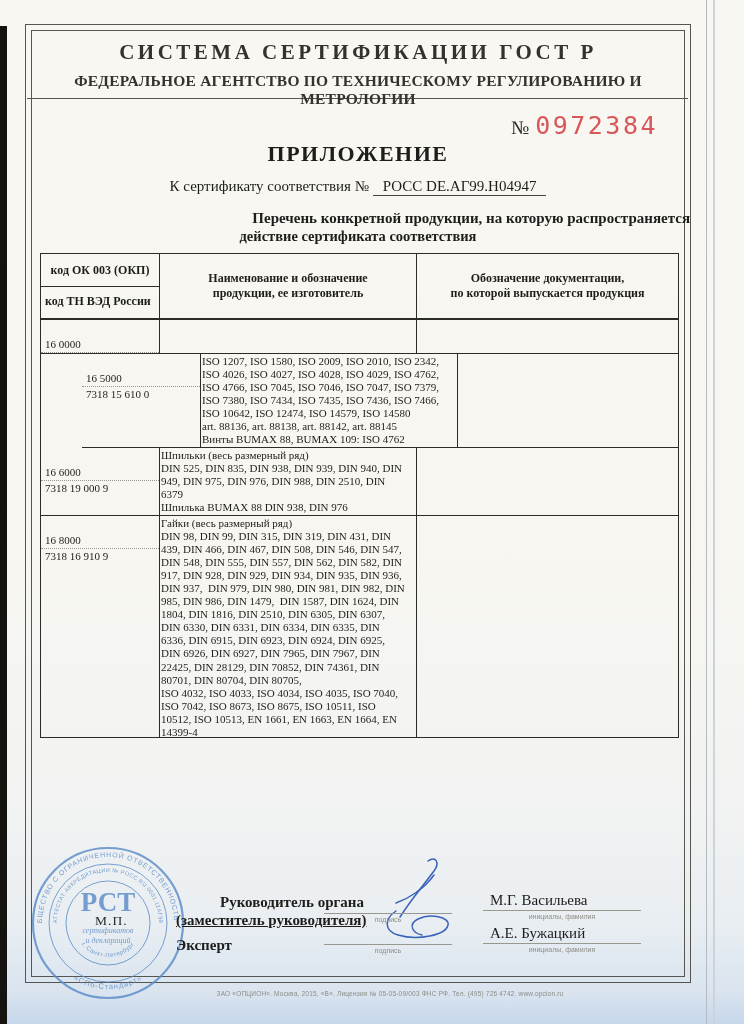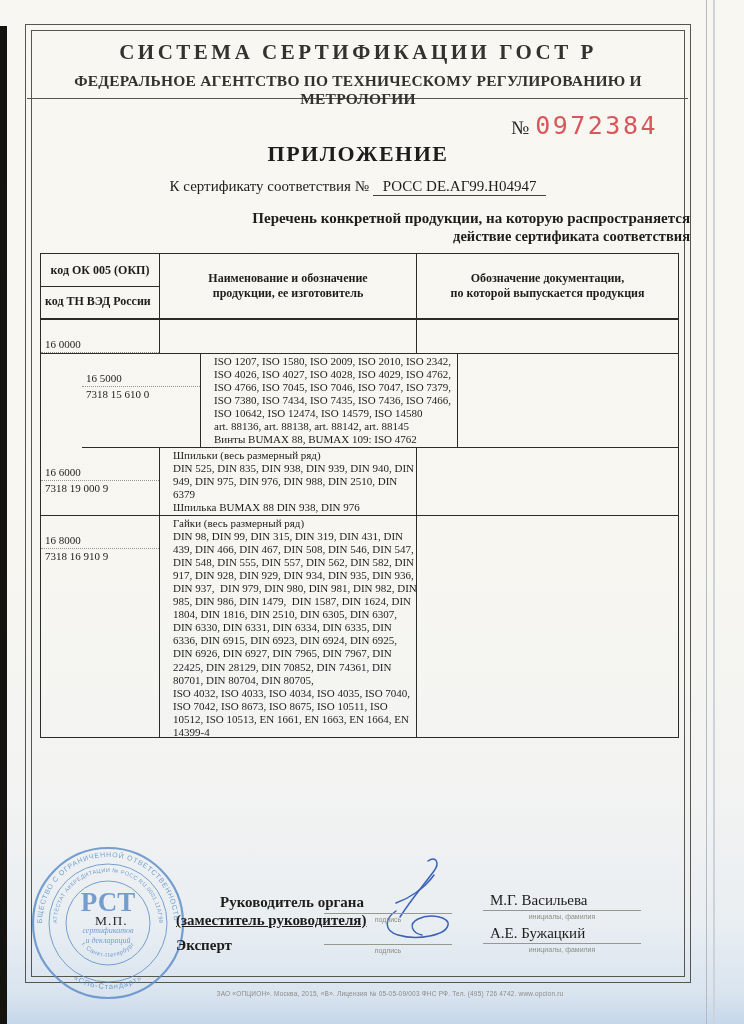--- a/index.html
+++ b/index.html
@@ -23,41 +23,41 @@
   
   .serial{position:absolute;top:111px;right:86px;white-space:nowrap;}
   .serial .prefix{font-size:19px;color:#2a2a28;margin-right:6px;}
   .serial .num{font-family:"DejaVu Sans Mono", monospace;font-size:25px;letter-spacing:2.5px;color:#d9565a;}
   
   .appendix-title{position:absolute;left:26px;top:141px;width:664px;text-align:center;
                   font-weight:bold;font-size:22px;letter-spacing:1.5px;}
   .cert-line{position:absolute;left:26px;top:178px;width:664px;text-align:center;font-size:15px;}
   .cert-line .cert-number{border-bottom:1px solid #44433f;padding:0 10px 1px 10px;}
   .subtitle-1{position:absolute;left:26px;top:210px;width:664px;text-align:right;font-weight:bold;font-size:15px;}
-  .subtitle-2{position:absolute;left:26px;top:228px;width:664px;text-align:right;font-weight:bold;font-size:14.5px;}
+  .subtitle-2{position:absolute;left:26px;top:228px;width:664px;text-align:center;font-weight:bold;font-size:14.5px;}
   
   .cert-table{position:absolute;left:40px;top:253px;width:639px;border:1.8px solid #2b2b27;box-sizing:border-box;}
   .t-row{display:grid;grid-template-columns:118px 257px 1fr;}
   .t-cell{border-left:1px solid #2b2b27;box-sizing:border-box;overflow:hidden;}
   .t-cell:first-child{border-left:none;}
   .t-head{height:64px;border-bottom:2px solid #2b2b27;}
   .t-head .hc1-top{height:33px;border-bottom:1px solid #2b2b27;display:flex;align-items:center;
                    justify-content:center;font-weight:bold;font-size:12px;box-sizing:border-box;}
   .t-head .hc1-bot{height:29px;display:flex;align-items:center;justify-content:flex-start;
                    padding-left:4px;font-weight:bold;font-size:12px;}
   .t-head .hc-center{display:flex;align-items:center;justify-content:center;height:100%;
                      font-weight:bold;font-size:12px;text-align:center;white-space:pre-line;line-height:15px;}
   .row-1{height:33px;border-bottom:1px solid #2b2b27;}
   .row-2{height:93px;border-bottom:1px solid #2b2b27;margin-left:41px;}
   .row-3{height:67px;border-bottom:1px solid #2b2b27;}
   .row-4{height:221px;}
   .code-okp{font-size:11px;line-height:13px;padding:18px 4px 1px 4px;border-bottom:1px dotted #96968c;
             width:100%;box-sizing:border-box;}
   .code-tnved{font-size:11px;line-height:13px;padding:1px 4px;}
-  .name-cell{font-size:11px;line-height:13.05px;padding:1px 13px;white-space:pre;}
+  .name-cell{font-size:11px;line-height:13.05px;padding:1px 1px;white-space:pre;}
   
   .stamp-svg{position:absolute;left:28px;top:843px;opacity:0.82;}
   .mp-mark{position:absolute;left:95px;top:913px;font-size:13.5px;color:#2b2b28;letter-spacing:1px;}
   
   .role-1a{position:absolute;left:176px;top:894px;font-weight:bold;font-size:15px;margin-left:44px;}
   .role-1b{position:absolute;left:176px;top:912px;font-weight:bold;font-size:15px;text-decoration:underline;}
   .role-2{position:absolute;left:176px;top:937px;font-weight:bold;font-size:15px;}
   .sig-line{position:absolute;width:128px;border-bottom:1px solid #98988e;height:0;}
   .sig-line.l1{left:324px;top:913px;}
   .sig-line.l2{left:324px;top:944px;}
@@ -104,21 +104,21 @@
   <div class="cert-line">
     <span>К сертификату соответствия №</span>
     <span class="cert-number">РОСС DE.АГ99.Н04947</span>
   </div>
   <div class="subtitle-1">Перечень конкретной продукции,  на которую распространяется</div>
   <div class="subtitle-2">действие сертификата соответствия</div>
 
   <div class="cert-table">
     <div class="t-row t-head">
       <div class="t-cell">
-        <div class="hc1-top">код ОК 005 (ОКП)</div>
+        <div class="hc1-top">код ОК 003 (ОКП)</div>
         <div class="hc1-bot">код ТН ВЭД России</div>
       </div>
       <div class="t-cell">
         <div class="hc-center">Наименование и обозначение
 продукции, ее изготовитель</div>
       </div>
       <div class="t-cell">
         <div class="hc-center">Обозначение документации,
 по которой выпускается продукция</div>
       </div>

